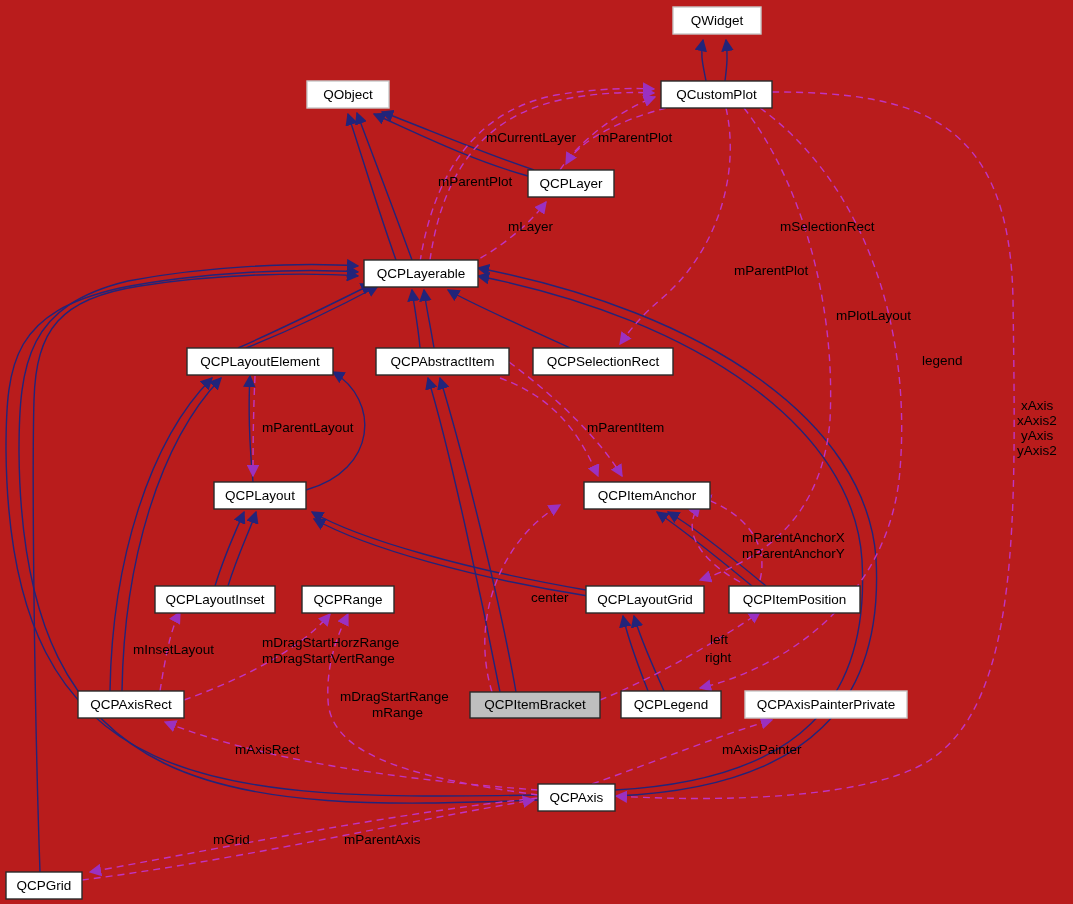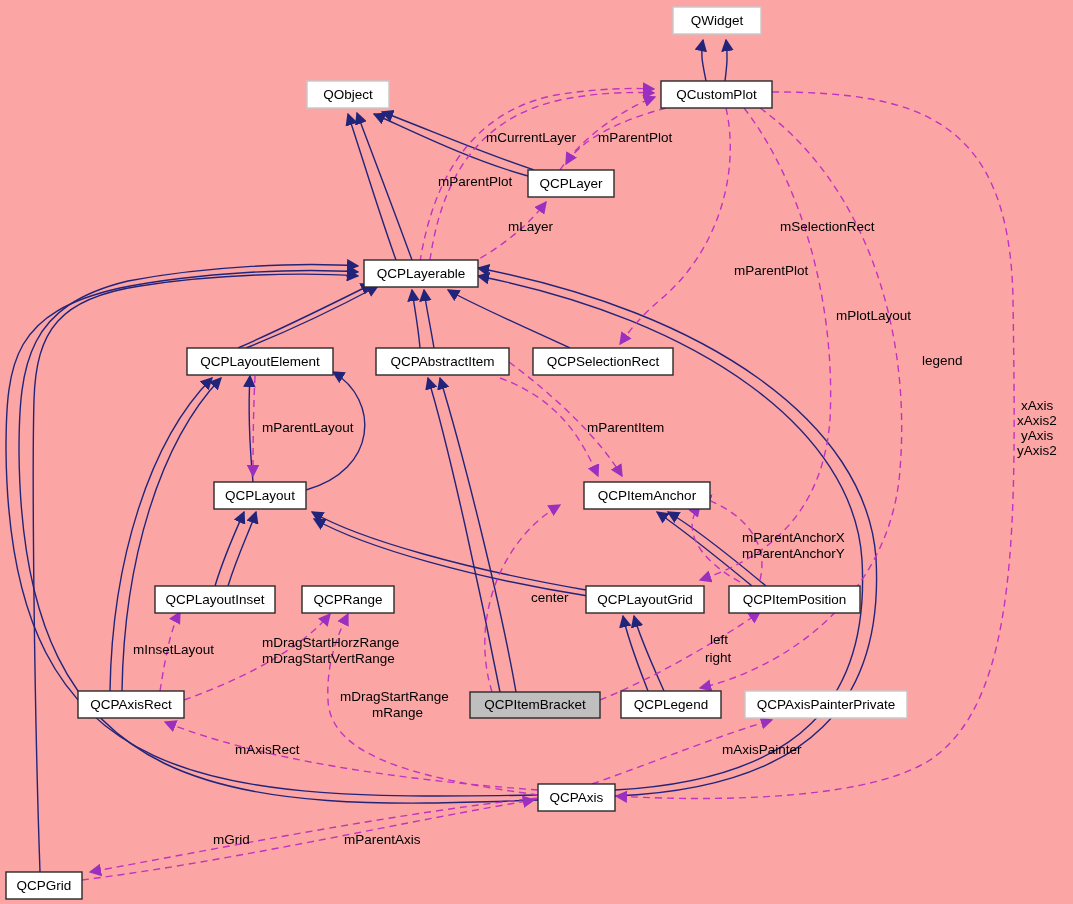--- a/index.html
+++ b/index.html
@@ -1,17 +1,17 @@
 <!DOCTYPE html>
 <html><head>
 <meta charset="utf-8">
 <style>
   html,body{margin:0;padding:0;background:#ffffff;}
   body{font-family:"Liberation Sans","DejaVu Sans",sans-serif;}
-  #canvas{position:relative;width:1073px;height:904px;background:#fca5a5;overflow:hidden;}
+  #canvas{position:relative;width:1073px;height:904px;background:#b91c1c;overflow:hidden;}
   svg{position:absolute;top:0;left:0;width:1073px;height:904px;}
   .node-label{font-size:13.5px;fill:#000;text-anchor:middle;dominant-baseline:middle;}
   .edge-label{font-size:13.5px;fill:#000;dominant-baseline:middle;}
   .inherit{fill:none;stroke:#22247a;stroke-width:1.4;}
   .usage{fill:none;stroke:#c034c0;stroke-width:1.4;stroke-dasharray:7,5;}
   .box-norm{fill:#ffffff;stroke:#2a2a2a;stroke-width:1.4;}
   .box-ext{fill:#ffffff;stroke:#c8c8c8;stroke-width:1.4;}
   .box-hl{fill:#bfbfbf;stroke:#2a2a2a;stroke-width:1.4;}
 </style>
 </head>

